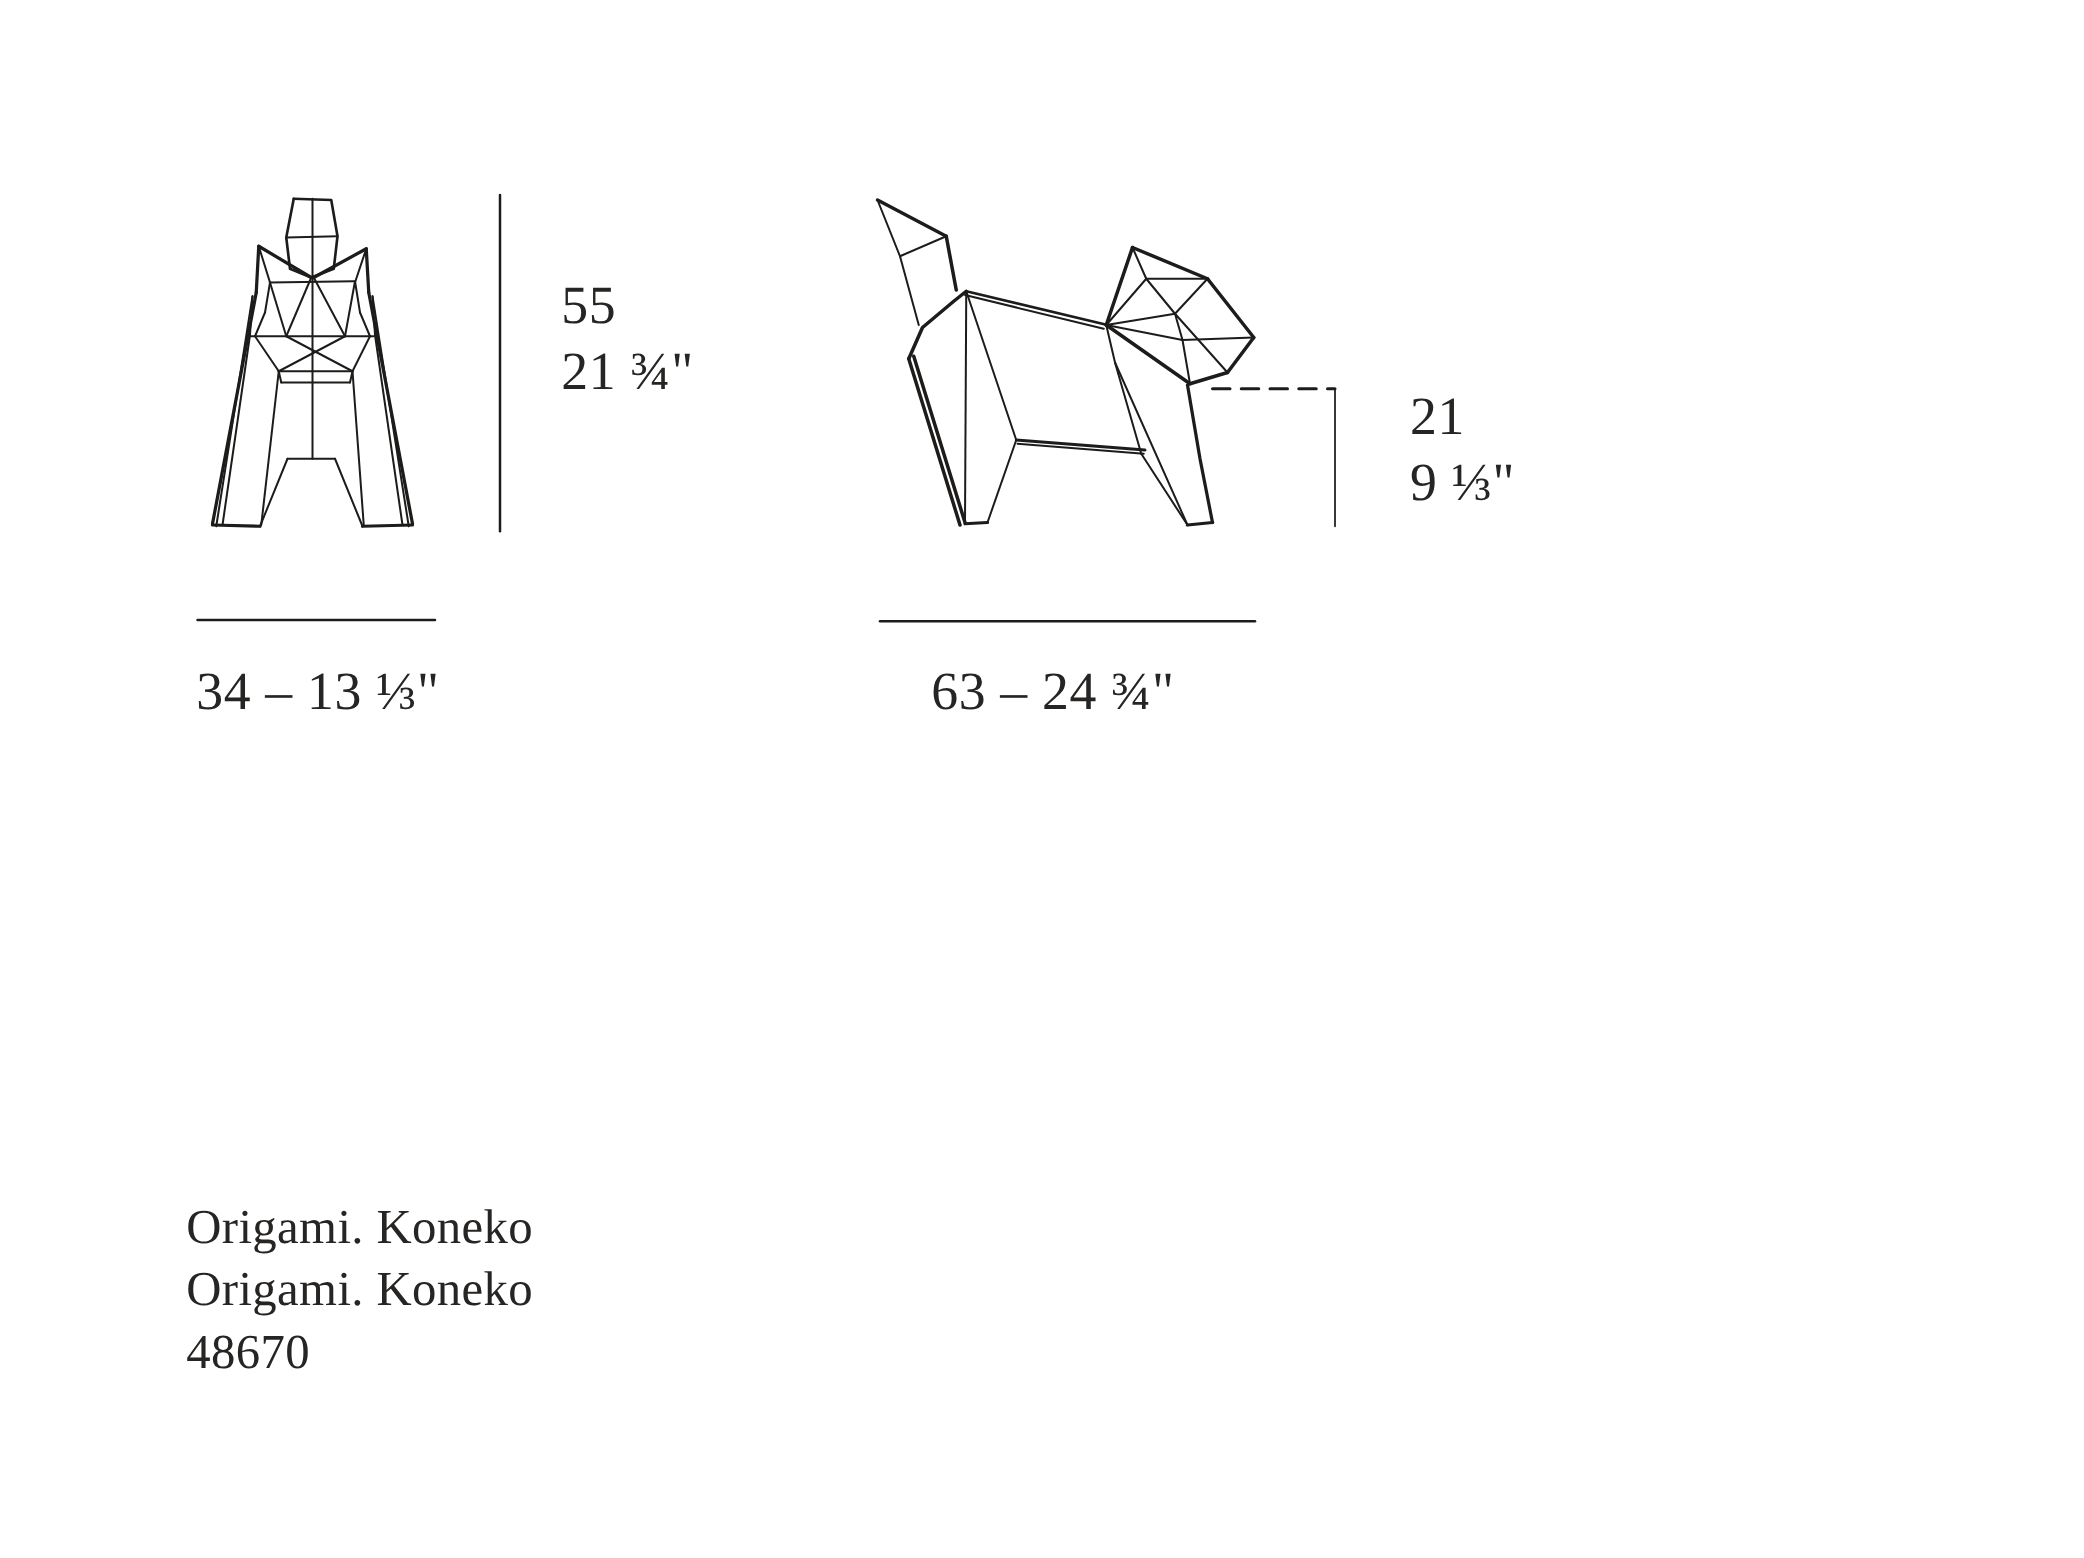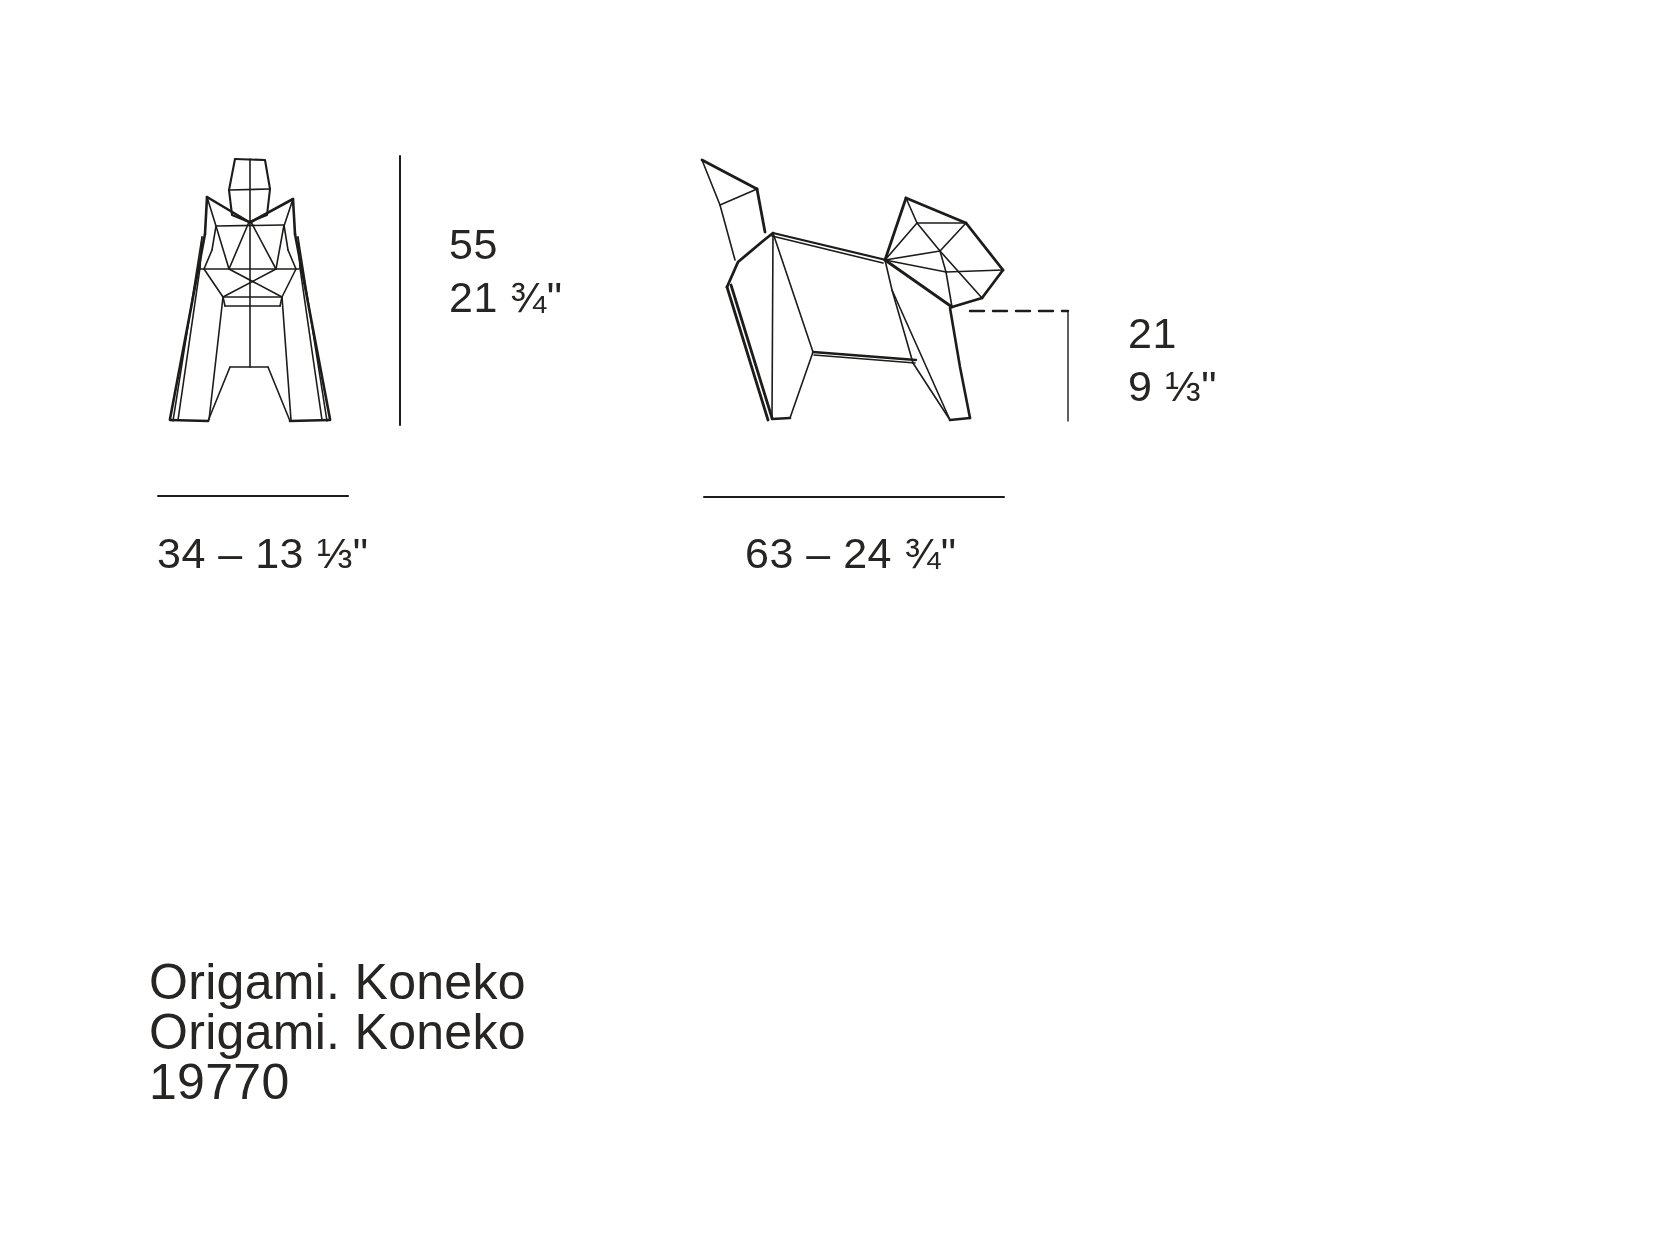--- a/index.html
+++ b/index.html
@@ -1,35 +1,35 @@
 <!DOCTYPE html>
 <html><head>
 <meta charset="utf-8">
 <style>
   html,body{margin:0;padding:0;background:#ffffff;}
   #canvas{
     position:relative;
     width:1667px;height:1246px;
     background:#ffffff;
-    font-family:Liberation Sans, sans-serif;
+    font-family:Liberation Serif, serif;
     color:#272523;
     overflow:hidden;
   }
   #drawing-layer{position:absolute;left:0;top:0;}
   .dim-text{
     position:absolute;
     font-size:43px;
     line-height:53px;
     letter-spacing:0.5px;
     color:#272523;
     white-space:nowrap;
   }
   .product-text{
     position:absolute;
-    font-size:50px;
+    font-size:39px;
     line-height:50px;
     letter-spacing:0.3px;
     color:#272523;
     white-space:nowrap;
   }
   .line{display:block;}
 </style>
 </head>
 <body>
 
@@ -180,16 +180,16 @@
     <span class="line">9 ⅓"</span>
   </div>
 
   <div class="dim-text" style="left:157px;top:527px;">34 – 13 ⅓"</div>
 
   <div class="dim-text" style="left:745px;top:527px;">63 – 24 ¾"</div>
 
   <div class="product-text" style="left:149px;top:957px;">
     <span class="line">Origami. Koneko</span>
     <span class="line">Origami. Koneko</span>
-    <span class="line">19770</span>
+    <span class="line">48670</span>
   </div>
 
 </div>
 
 </body></html>

